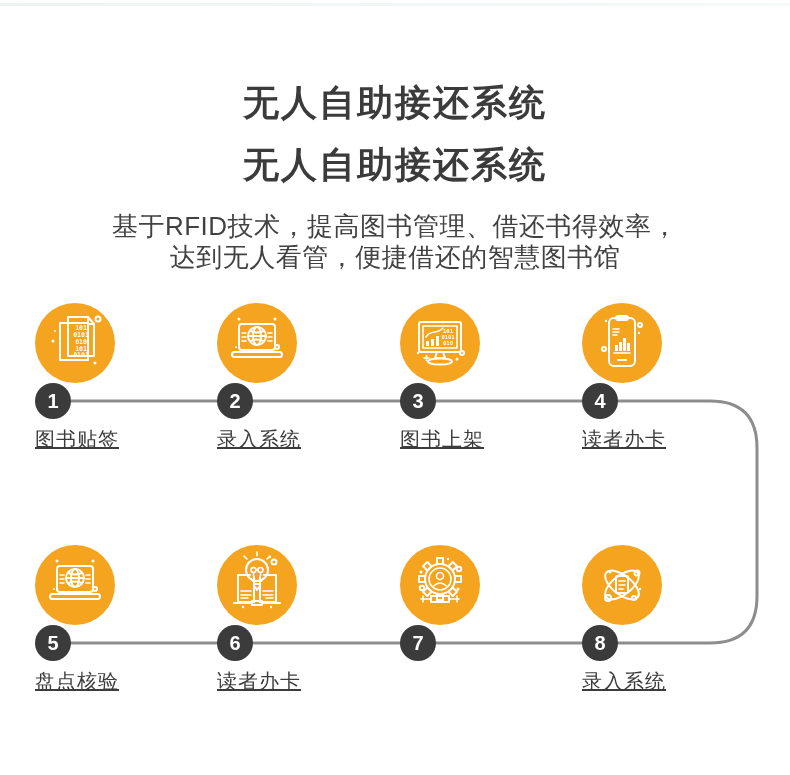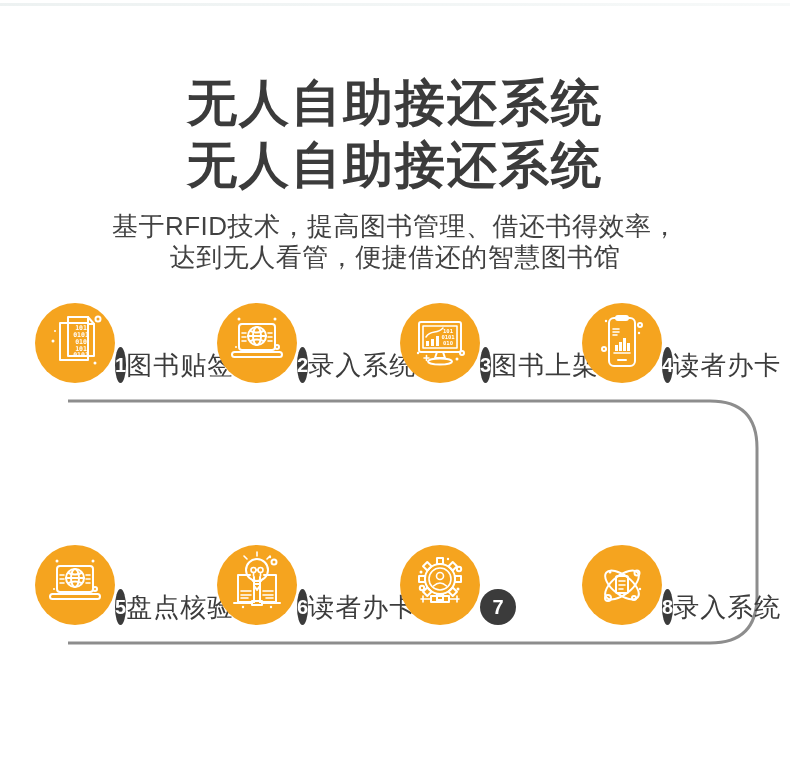--- a/index.html
+++ b/index.html
@@ -1,30 +1,30 @@
 <!DOCTYPE html>
 <html><head>
 <meta charset="utf-8">
 <style>
   html,body{margin:0;padding:0;background:#fff;}
   .page{position:relative;width:790px;height:775px;background:#ffffff;overflow:hidden;
         font-family:"Liberation Sans","DejaVu Sans",sans-serif;}
   .top-rule{position:absolute;top:3px;left:0;width:100%;height:3px;
         background:linear-gradient(90deg,#e7eded 0%,#edf2f2 48%,#f4f7f7 100%);opacity:.75;}
   .title{position:absolute;top:72px;left:0;width:100%;text-align:center;
-        font-size:50px;font-weight:bold;color:#3b3b3b;line-height:62px;letter-spacing:2px;}
+        font-size:36px;font-weight:bold;color:#3b3b3b;line-height:62px;letter-spacing:2px;}
   .subtitle{position:absolute;top:211px;left:0;width:100%;text-align:center;
         font-size:26px;color:#424242;line-height:31px;letter-spacing:.5px;}
   .connector{position:absolute;left:0;top:0;}
-  .step{position:absolute;width:160px;display:flex;flex-direction:row;align-items:flex-end;}
+  .step{position:absolute;width:160px;display:flex;flex-direction:column;align-items:flex-start;}
   .icon-circle{width:80px;height:80px;border-radius:50%;background:#F5A41F;
         display:flex;align-items:center;justify-content:center;}
   .badge{width:36px;height:36px;border-radius:50%;background:#3b3b3b;color:#ffffff;
         font-size:20px;font-weight:bold;display:flex;align-items:center;justify-content:center;}
-  .label{margin-top:7px;font-size:26px;color:#3c3c3c;letter-spacing:1px;white-space:nowrap;}
+  .label{margin-top:7px;font-size:20px;color:#3c3c3c;letter-spacing:1px;white-space:nowrap;text-decoration:underline;}
   .ic{stroke:#ffffff;stroke-width:2;fill:none;stroke-linecap:round;stroke-linejoin:round;}
   .ic text{fill:#ffffff;stroke:none;font-family:"DejaVu Sans Mono","Liberation Mono",monospace;font-weight:bold;}
   .ic .fill{fill:#ffffff;stroke:none;}
   
   .r1{top:303px;} .r2{top:545px;}
   .c1{left:35px;} .c2{left:217px;} .c3{left:400px;} .c4{left:582px;}
 </style>
 </head>
 <body>
 

